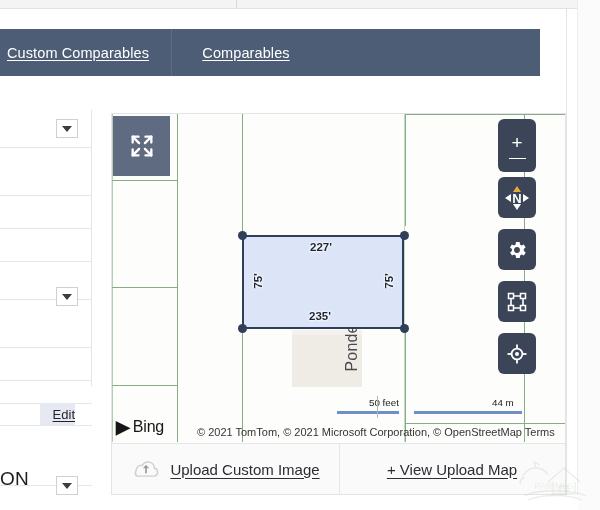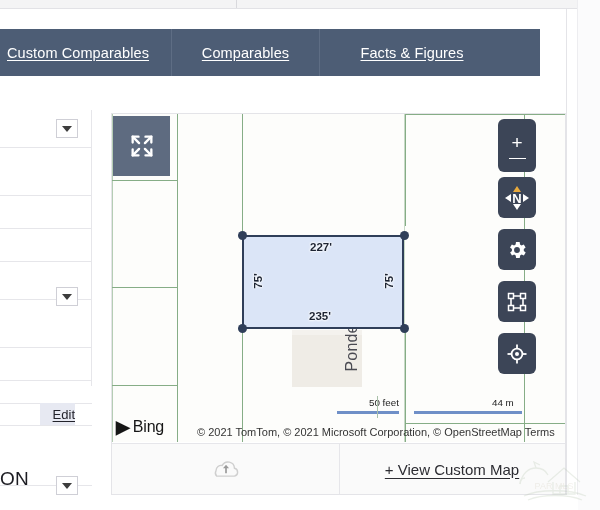--- a/index.html
+++ b/index.html
@@ -133,23 +133,20 @@
   <div class="right-page-gutter"></div>
   <div class="right-card-border"></div>
   <div class="right-card-border2"></div>
 
   <div class="tabbar">
     <div class="tab tab-1">
       <span>Custom Comparables</span>
     </div>
     <div class="tab tab-2">
       <span>Comparables</span>
-    </div>
-    <div class="tab tab-3">
-      <span>Facts &amp; Figures</span>
     </div>
   </div>
 
   <div class="sidebar">
     <div class="sb-row" style="top:0px;height:38px;"></div>
     <div class="sb-row" style="top:38px;height:48px;"></div>
     <div class="sb-row" style="top:86px;height:33px;"></div>
     <div class="sb-row" style="top:119px;height:33px;"></div>
     <div class="sb-row" style="top:152px;height:38px;"></div>
     <div class="sb-row" style="top:190px;height:48px;"></div>
@@ -286,23 +283,24 @@
   <div class="scale-lbl" style="left:492px;top:397px;">44 m</div>
   <div class="scale-bar" style="left:414px;top:411px;width:108px;"></div>
 
   <div class="footer">
     <div class="foot-cell foot-upload">
       <svg width="30" height="24" viewBox="0 0 32 24" class="cloud">
         <path d="M25 11.2A6.9 6.9 0 0012 8.2 5.6 5.6 0 005.4 13.6 5.3 5.3 0 006 19.6 H25 A4.3 4.3 0 0025 11.2Z" fill="none" stroke="#cfcfcf" stroke-width="1.5"></path>
         <path d="M16 16.5 V9.5" stroke="#9a9a9a" stroke-width="1.8" fill="none"></path>
         <polygon points="16,7.5 19.2,11.3 12.8,11.3" fill="#9a9a9a"></polygon>
       </svg>
+      <span class="lbl">Upload Custom Image</span>
     </div>
     <div class="foot-cell foot-larger">
-      <span class="lbl">+ View Custom Map</span>
+      <span class="lbl">+ View Upload Map</span>
     </div>
   </div>
 
   <div class="bottom-white"></div>
 
   <svg class="watermark" viewBox="0 0 80 50">
     <g fill="none" stroke="#b7c6b0" stroke-width="1.3">
       <path d="M6 28 C8 18 14 12 22 12 C28 12 32 15 34 19"></path>
       <path d="M6 28 C6 24 8 22 11 22"></path>
       <path d="M22 12 L20 6 L26 9"></path>

